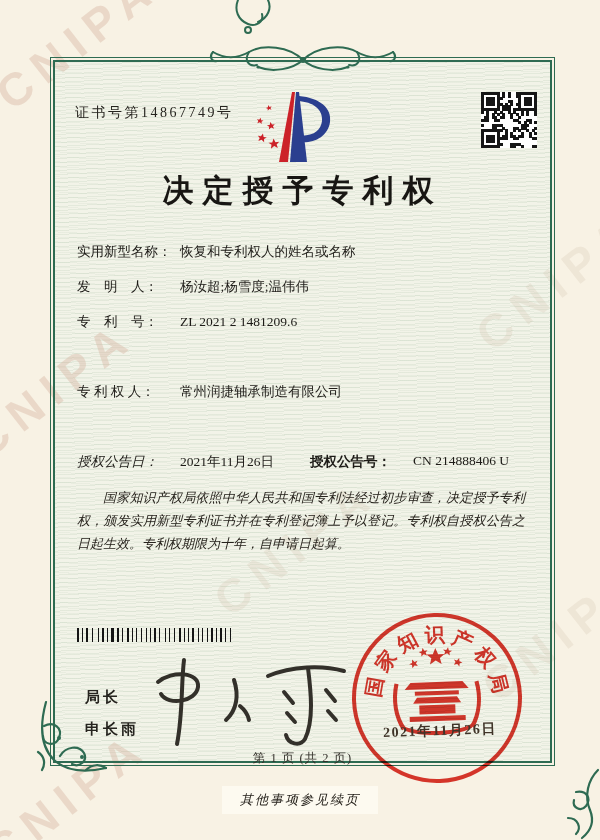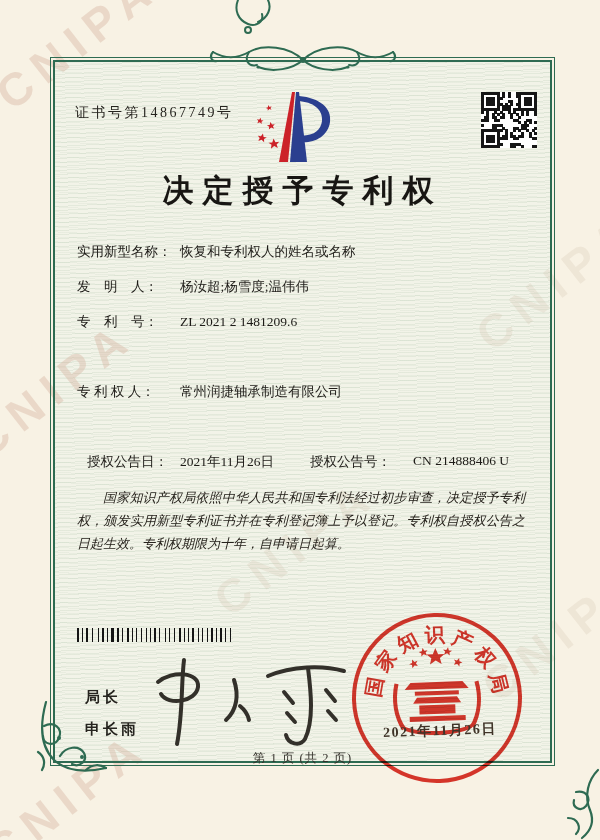--- a/index.html
+++ b/index.html
@@ -31,21 +31,21 @@
   .qr i{position:absolute;background:#161616;}
   .logo{position:absolute;left:252px;top:91px;}
 
   .title{position:absolute;left:50px;top:170px;width:505px;text-align:center;
       font-size:31px;font-weight:700;letter-spacing:9px;color:#181613;}
 
   
   .frow{position:absolute;left:77px;width:460px;font-size:13.5px;color:#1d1b17;white-space:nowrap;}
   .frow .lbl{display:inline-block;width:103px;}
   .grant .g{position:absolute;top:0;}
-  .g.v1{left:103px;} .g.l2{left:233px;} .g.v2{left:336px;}
+  .g.v1{left:103px;} .g.l2{left:233px;font-weight:bold;} .g.v2{left:336px;}
 
   .paras{position:absolute;left:77px;top:486px;width:448px;font-size:13px;line-height:23px;
       color:#26221c;text-align:justify;font-style:italic;}
   .paras p{margin:0;text-indent:2em;}
 
   .barcode{position:absolute;left:77px;top:628px;width:170px;height:14px;}
   .barcode i{position:absolute;top:0;height:14px;background:#151515;}
 
   .signer{position:absolute;left:85px;top:681px;font-family:"Liberation Sans",sans-serif;
       font-size:15px;font-weight:700;letter-spacing:3px;color:#26241f;line-height:32px;}
@@ -372,21 +372,21 @@
   <div class="frow" style="top:278px;">
     <span class="lbl">发　明　人：</span><span>杨汝超;杨雪度;温伟伟</span>
   </div>
   <div class="frow" style="top:313px;">
     <span class="lbl">专　利　号：</span><span>ZL 2021 2 1481209.6</span>
   </div>
   <div class="frow" style="top:383px;">
     <span class="lbl">专 利 权 人：</span><span>常州润捷轴承制造有限公司</span>
   </div>
   <div class="frow grant" style="top:453px;height:20px;">
-    <span class="g" style="left:10px;">授权公告日：</span>
+    <span class="g" style="left:0;font-style:italic;">授权公告日：</span>
     <span class="g v1">2021年11月26日</span>
     <span class="g l2">授权公告号：</span>
     <span class="g v2">CN 214888406 U</span>
   </div>
 
   <div class="paras">
     <p>国家知识产权局依照中华人民共和国专利法经过初步审查，决定授予专利权，颁发实用新型专利证书并在专利登记簿上予以登记。专利权自授权公告之日起生效。专利权期限为十年，自申请日起算。</p>
   </div>
 
   <div class="barcode">
@@ -472,14 +472,15 @@
         <rect x="20" y="73" width="56" height="5"></rect>
         <path d="M14,82 C30,90 66,90 82,82 L82,86 C66,94 30,94 14,86 Z"></path>
         <path d="M10,40 C6,56 8,72 16,84 L12,86 C4,73 2,55 6,39 Z"></path>
         <path d="M86,40 C90,56 88,72 80,84 L84,86 C92,73 94,55 90,39 Z"></path>
       </g>
     </svg>
   </div>
   <div class="seal-date">2021年11月26日</div>
 
   <div class="page-footer">第 1 页 (共 2 页)</div>
+  <div class="cont-note">其他事项参见续页</div>
 
 </div>
 
 </body></html>

